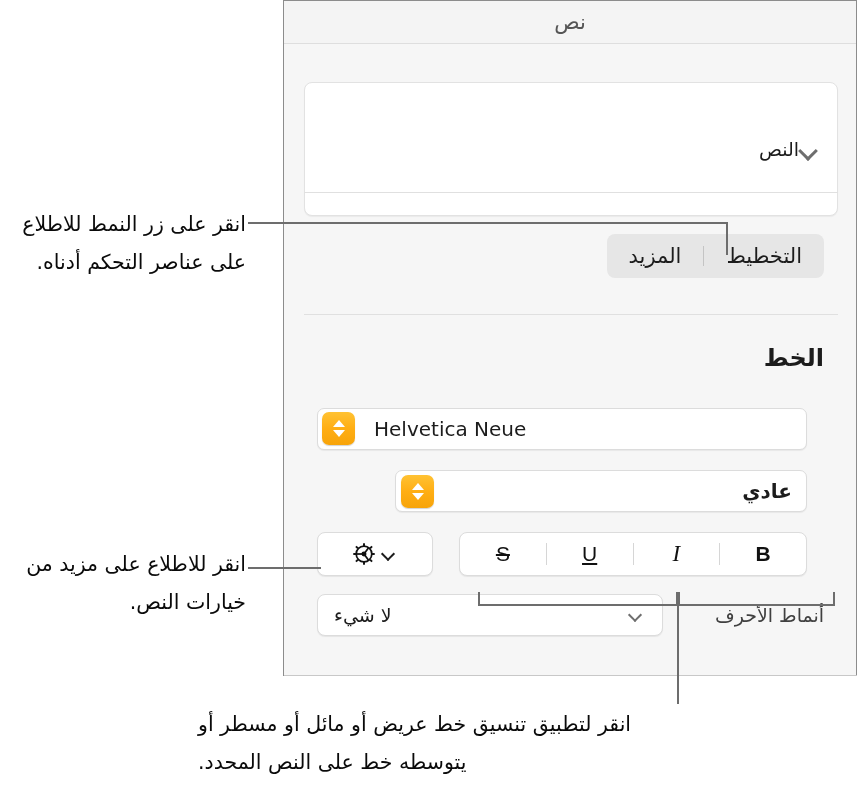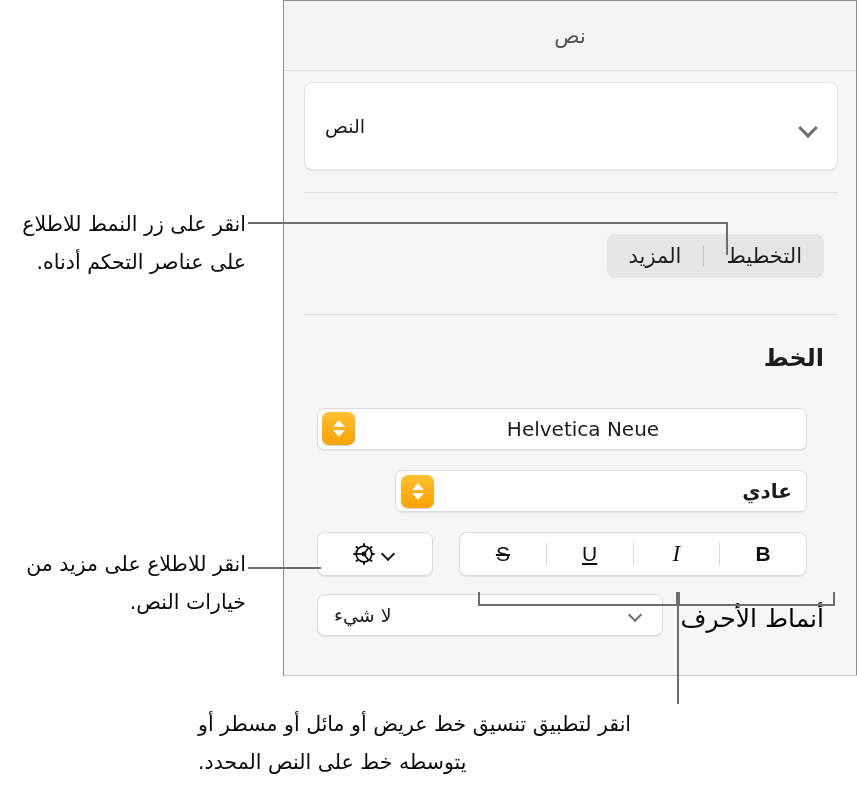--- a/index.html
+++ b/index.html
@@ -30,21 +30,21 @@
     border-left: 1px solid #8c8c8c;
     border-top: 1px solid #8c8c8c;
     border-right: 1px solid #8c8c8c;
     direction: rtl;
   }
 
   .panel-titlebar {
     position: absolute;
     left: 0; top: 0;
     width: 100%;
-    height: 70px;
+    height: 43px;
     background: #f4f4f4;
     border-bottom: 1px solid #dedede;
     display: flex;
     align-items: center;
     justify-content: center;
   }
   .panel-title {
     font-size: 21px;
     color: #555555;
     font-family: "DejaVu Sans", sans-serif;
@@ -66,23 +66,23 @@
     border-radius: 8px;
     box-shadow: 0 1px 1px rgba(0,0,0,0.05);
     display: flex;
     align-items: center;
   }
 
   .object-popup {
     left: 20px;
     top: 22px;
     width: 534px;
-    height: 88px;
+    height: 134px;
     padding: 0 20px;
-    justify-content: space-between;
+    justify-content: flex-start;
   }
   .object-popup .label {
     font-size: 19px;
     color: #1c1c1c;
   }
 
   .chev {
     display: inline-block;
     width: 18px;
     height: 11px;
@@ -193,21 +193,21 @@
     box-shadow: 0 1px 1px rgba(0,0,0,0.06);
     display: flex;
     align-items: center;
     justify-content: flex-start;
     padding: 0 14px;
   }
   .field-popup .value {
     font-size: 20px;
     color: #1c1c1c;
     width: 100%;
-    text-align: center;
+    text-align: left;
     padding-left: 42px;
   }
 
   .stepper-orange {
     position: absolute;
     left: 5px;
     top: 4px;
     width: 33px;
     height: 33px;
     border-radius: 7px;
@@ -366,22 +366,22 @@
     position: absolute;
     left: 0;
     top: 276px;
     width: 100%;
     height: 46px;
   }
   .charstyle-label {
     position: absolute;
     right: 32px;
     top: 10px;
-    font-size: 25px;
-    color: #000000;
+    font-size: 19px;
+    color: #404040;
   }
   .charstyle-popup {
     position: absolute;
     left: 33px;
     top: 0px;
     width: 346px;
     height: 42px;
     background: #ffffff;
     border: 1px solid #dcdcdc;
     border-radius: 8px;

